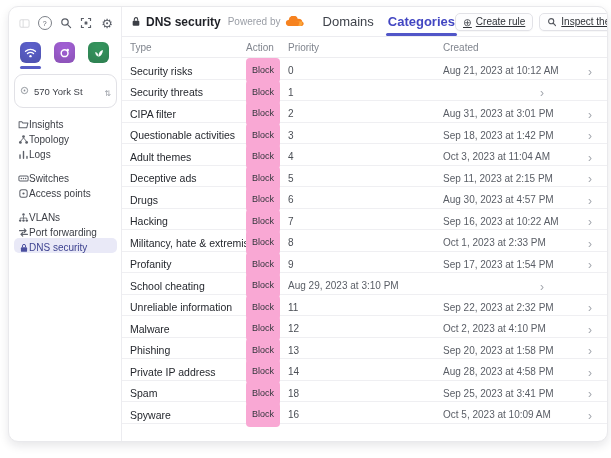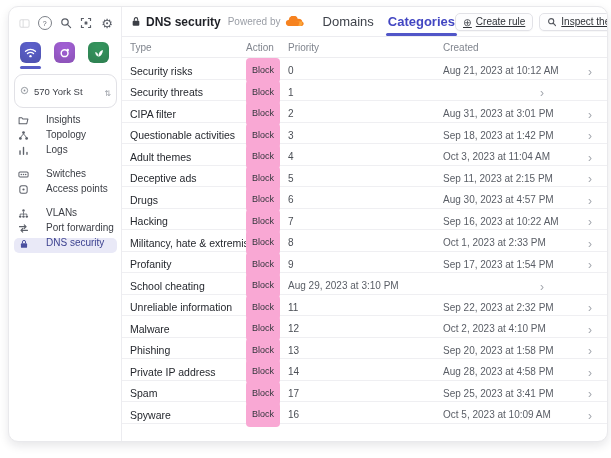--- a/index.html
+++ b/index.html
@@ -30,21 +30,21 @@
   .app-underline { width:21px; height:3px; border-radius:2px; margin-top:3px; background:transparent; }
   .app-wrap.active .app-underline { background:#585dc6; }
 
   .loc-select { margin-top:5px; height:18px; border:1px solid #e1e1e6; border-radius:9px; background:#fff;
     display:flex; align-items:center; gap:4px; padding:16px 5px; cursor:pointer; }
   .loc-select .loc-label { font-size:9.5px; color:#3c3f46; flex:1; white-space:nowrap; overflow:hidden; }
   .loc-sorter::before { content:"⇅"; font-size:8px; color:#9a9ea6; }
 
   .nav-group { margin-top:7px; }
   .nav-group + .nav-group { margin-top:9px; }
-  .nav-item { display:flex; align-items:flex-start; gap:17px; height:15px; padding:0 4px; border-radius:5px; cursor:pointer; color:#3b3e45; }
+  .nav-item { display:flex; align-items:flex-end; gap:0; height:15px; padding:0 4px; border-radius:5px; cursor:pointer; color:#3b3e45; }
   .nav-item .nav-ic { width:11px; height:11px; display:flex; align-items:center; justify-content:center; color:#5d616a; }
   .nav-item .nav-ic svg { display:block; }
   .nav-item .nav-label { font-size:10px; line-height:1; white-space:nowrap; }
   .nav-item.active { background:#e9e9f7; color:#3d4290; }
   .nav-item.active .nav-ic { color:#4a4f9f; }
 
   
   .main { flex:1; display:flex; flex-direction:column; min-width:0; }
   .main-header { height:30px; flex:0 0 30px; display:flex; align-items:center; padding:0 10px 0 9px; border-bottom:1px solid #ececf0; }
   .hdr-lock { color:#3c3f46; margin-right:5px; display:flex; }
@@ -421,21 +421,21 @@
               <span class="cell-type">Private IP address</span>
               <span><span class="badge">Block</span></span>
               <span class="cell-priority">14</span>
               <span class="cell-created">Aug 28, 2023 at 4:58 PM</span>
               <span class="cell-chevron"></span>
             </div>
 
             <div class="t-row">
               <span class="cell-type">Spam</span>
               <span><span class="badge">Block</span></span>
-              <span class="cell-priority">17</span>
+              <span class="cell-priority">18</span>
               <span class="cell-created">Sep 25, 2023 at 3:41 PM</span>
               <span class="cell-chevron"></span>
             </div>
 
             <div class="t-row">
               <span class="cell-type">Spyware</span>
               <span><span class="badge">Block</span></span>
               <span class="cell-priority">16</span>
               <span class="cell-created">Oct 5, 2023 at 10:09 AM</span>
               <span class="cell-chevron"></span>

